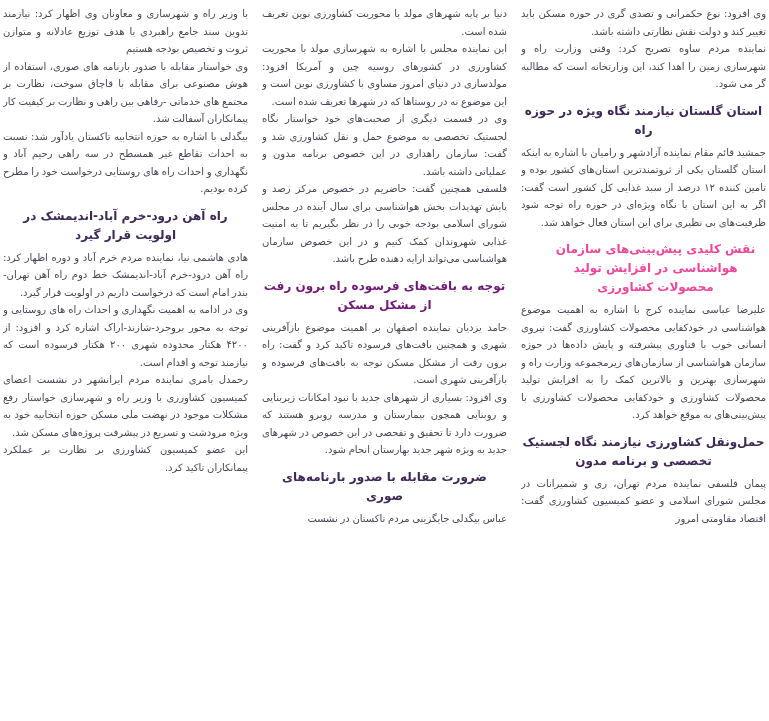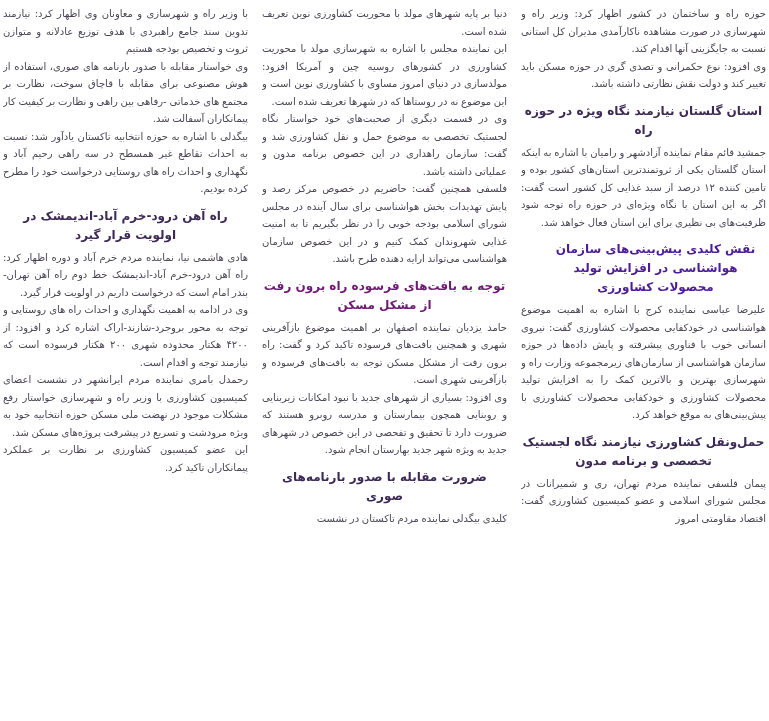--- a/index.html
+++ b/index.html
@@ -42,39 +42,39 @@
     color: #3d2a56;
   }
   .col > .headline:first-child { margin-top: 0; }
   .col > .body-par:first-child { margin-top: 1px; }
 </style>
 </head>
 <body>
 
 <div class="page">
   <div class="col">
-      <p class="body-par" style="color: rgb(74, 68, 84);">حوزه راه و ساختمان در کشور اظهار کرد: وزیر راه و شهرسازی در صورت مشاهده ناکارآمدی مدیران کل استانی نسبت به جایگزینی آنها اقدام کند.</p>
       <p class="body-par" style="color: rgb(74, 68, 84);">وی افزود: نوع حکمرانی و تصدی گری در حوزه مسکن باید تغییر کند و دولت نقش نظارتی داشته باشد.</p>
+      <p class="body-par" style="color: rgb(74, 68, 84);">نماینده مردم ساوه تصریح کرد: وقتی وزارت راه و شهرسازی زمین را اهدا کند، این وزارتخانه است که مطالبه گر می شود.</p>
       <h2 class="headline" style="color: rgb(61, 42, 86);">استان گلستان نیازمند نگاه ویژه در حوزه راه</h2>
       <p class="body-par" style="color: rgb(74, 68, 84);">جمشید قائم مقام نماینده آزادشهر و رامیان با اشاره به اینکه استان گلستان یکی از ثروتمندترین استان‌های کشور بوده و تامین کننده ۱۲ درصد از سبد غذایی کل کشور است گفت: اگر به این استان با نگاه ویژه‌ای در حوزه راه توجه شود ظرفیت‌های بی نظیری برای این استان فعال خواهد شد.</p>
-      <h2 class="headline" style="color: #4c1d95; margin-left: 24px;">نقش کلیدی پیش‌بینی‌های سازمان هواشناسی در افزایش تولید محصولات کشاورزی</h2>
+      <h2 class="headline" style="color: #ec4899; margin-left: 24px;">نقش کلیدی پیش‌بینی‌های سازمان هواشناسی در افزایش تولید محصولات کشاورزی</h2>
       <p class="body-par" style="color: rgb(74, 68, 84);">علیرضا عباسی نماینده کرج با اشاره به اهمیت موضوع هواشناسی در خودکفایی محصولات کشاورزی گفت: نیروی انسانی خوب با فناوری پیشرفته و پایش داده‌ها در حوزه سازمان هواشناسی از سازمان‌های زیرمجموعه وزارت راه و شهرسازی بهترین و بالاترین کمک را به افزایش تولید محصولات کشاورزی و خودکفایی محصولات کشاورزی با پیش‌بینی‌های به موقع خواهد کرد.</p>
       <h2 class="headline" style="color: rgb(61, 42, 86);">حمل‌ونقل کشاورزی نیازمند نگاه لجستیک تخصصی و برنامه مدون</h2>
       <p class="body-par" style="color: rgb(74, 68, 84);">پیمان فلسفی نماینده مردم تهران، ری و شمیرانات در مجلس شورای اسلامی و عضو کمیسیون کشاورزی گفت: اقتصاد مقاومتی امروز</p>
     </div>
   <div class="col">
       <p class="body-par" style="color: rgb(74, 68, 84);">دنیا بر پایه شهرهای مولد با محوریت کشاورزی نوین تعریف شده است.</p>
       <p class="body-par" style="color: rgb(74, 68, 84);">این نماینده مجلس با اشاره به شهرسازی مولد با محوریت کشاورزی در کشورهای روسیه چین و آمریکا افزود: مولدسازی در دنیای امروز مساوی با کشاورزی نوین است و این موضوع نه در روستاها که در شهرها تعریف شده است.</p>
       <p class="body-par" style="color: rgb(74, 68, 84);">وی در قسمت دیگری از صحبت‌های خود خواستار نگاه لجستیک تخصصی به موضوع حمل و نقل کشاورزی شد و گفت: سازمان راهداری در این خصوص برنامه مدون و عملیاتی داشته باشد.</p>
       <p class="body-par" style="color: rgb(74, 68, 84);">فلسفی همچنین گفت: حاضریم در خصوص مرکز رصد و پایش تهدیدات بخش هواشناسی برای سال آینده در مجلس شورای اسلامی بودجه خوبی را در نظر بگیریم تا به امنیت غذایی شهروندان کمک کنیم و در این خصوص سازمان هواشناسی می‌تواند ارایه دهنده طرح باشد.</p>
       <h2 class="headline" style="color: #701a75;">توجه به بافت‌های فرسوده راه برون رفت از مشکل مسکن</h2>
       <p class="body-par" style="color: rgb(74, 68, 84);">حامد یزدیان نماینده اصفهان بر اهمیت موضوع بازآفرینی شهری و همچنین بافت‌های فرسوده تاکید کرد و گفت: راه برون رفت از مشکل مسکن توجه به بافت‌های فرسوده و بازآفرینی شهری است.</p>
       <p class="body-par" style="color: rgb(74, 68, 84);">وی افزود: بسیاری از شهرهای جدید با نبود امکانات زیربنایی و روبنایی همچون بیمارستان و مدرسه روبرو هستند که ضرورت دارد تا تحقیق و تفحصی در این خصوص در شهرهای جدید به ویژه شهر جدید بهارستان انجام شود.</p>
       <h2 class="headline" style="color: rgb(61, 42, 86);">ضرورت مقابله با صدور بارنامه‌های صوری</h2>
-      <p class="body-par" style="color: rgb(74, 68, 84);">کلیدی بیگدلی نماینده مردم تاکستان در نشست</p>
+      <p class="body-par" style="color: rgb(74, 68, 84);">عباس بیگدلی جایگزینی مردم تاکستان در نشست</p>
     </div>
   <div class="col">
       <p class="body-par" style="color: rgb(74, 68, 84);">با وزیر راه و شهرسازی و معاونان وی اظهار کرد: نیازمند تدوین سند جامع راهبردی با هدف توزیع عادلانه و متوازن ثروت و تخصیص بودجه هستیم</p>
       <p class="body-par" style="color: rgb(74, 68, 84);">وی خواستار مقابله با صدور بارنامه های صوری، استفاده از هوش مصنوعی برای مقابله با قاچاق سوخت، نظارت بر مجتمع های خدماتی -رفاهی بین راهی و نظارت بر کیفیت کار پیمانکاران آسفالت شد.</p>
       <p class="body-par" style="color: rgb(74, 68, 84);">بیگدلی با اشاره به حوزه انتخابیه تاکستان یادآور شد: نسبت به احداث تقاطع غیر همسطح در سه راهی رحیم آباد و نگهداری و احداث راه های روستایی درخواست خود را مطرح کرده بودیم.</p>
       <h2 class="headline" style="color: rgb(61, 42, 86);">راه آهن درود-خرم آباد-اندیمشک در اولویت قرار گیرد</h2>
       <p class="body-par" style="color: rgb(74, 68, 84);">هادی هاشمی نیا، نماینده مردم خرم آباد و دوره اظهار کرد: راه آهن درود-خرم آباد-اندیمشک خط دوم راه آهن تهران-بندر امام است که درخواست داریم در اولویت قرار گیرد.</p>
       <p class="body-par" style="color: rgb(74, 68, 84);">وی در ادامه به اهمیت نگهداری و احداث راه های روستایی و توجه به محور بروجرد-شازند-اراک اشاره کرد و افزود: از ۴۲۰۰ هکتار محدوده شهری ۲۰۰ هکتار فرسوده است که نیازمند توجه و اقدام است.</p>
       <p class="body-par" style="color: rgb(74, 68, 84);">رحمدل بامری نماینده مردم ایرانشهر در نشست اعضای کمیسیون کشاورزی با وزیر راه و شهرسازی خواستار رفع مشکلات موجود در نهضت ملی مسکن حوزه انتخابیه خود به ویژه مرودشت و تسریع در پیشرفت پروژه‌های مسکن شد.</p>
       <p class="body-par" style="color: rgb(74, 68, 84);">این عضو کمیسیون کشاورزی بر نظارت بر عملکرد پیمانکاران تاکید کرد.</p>

